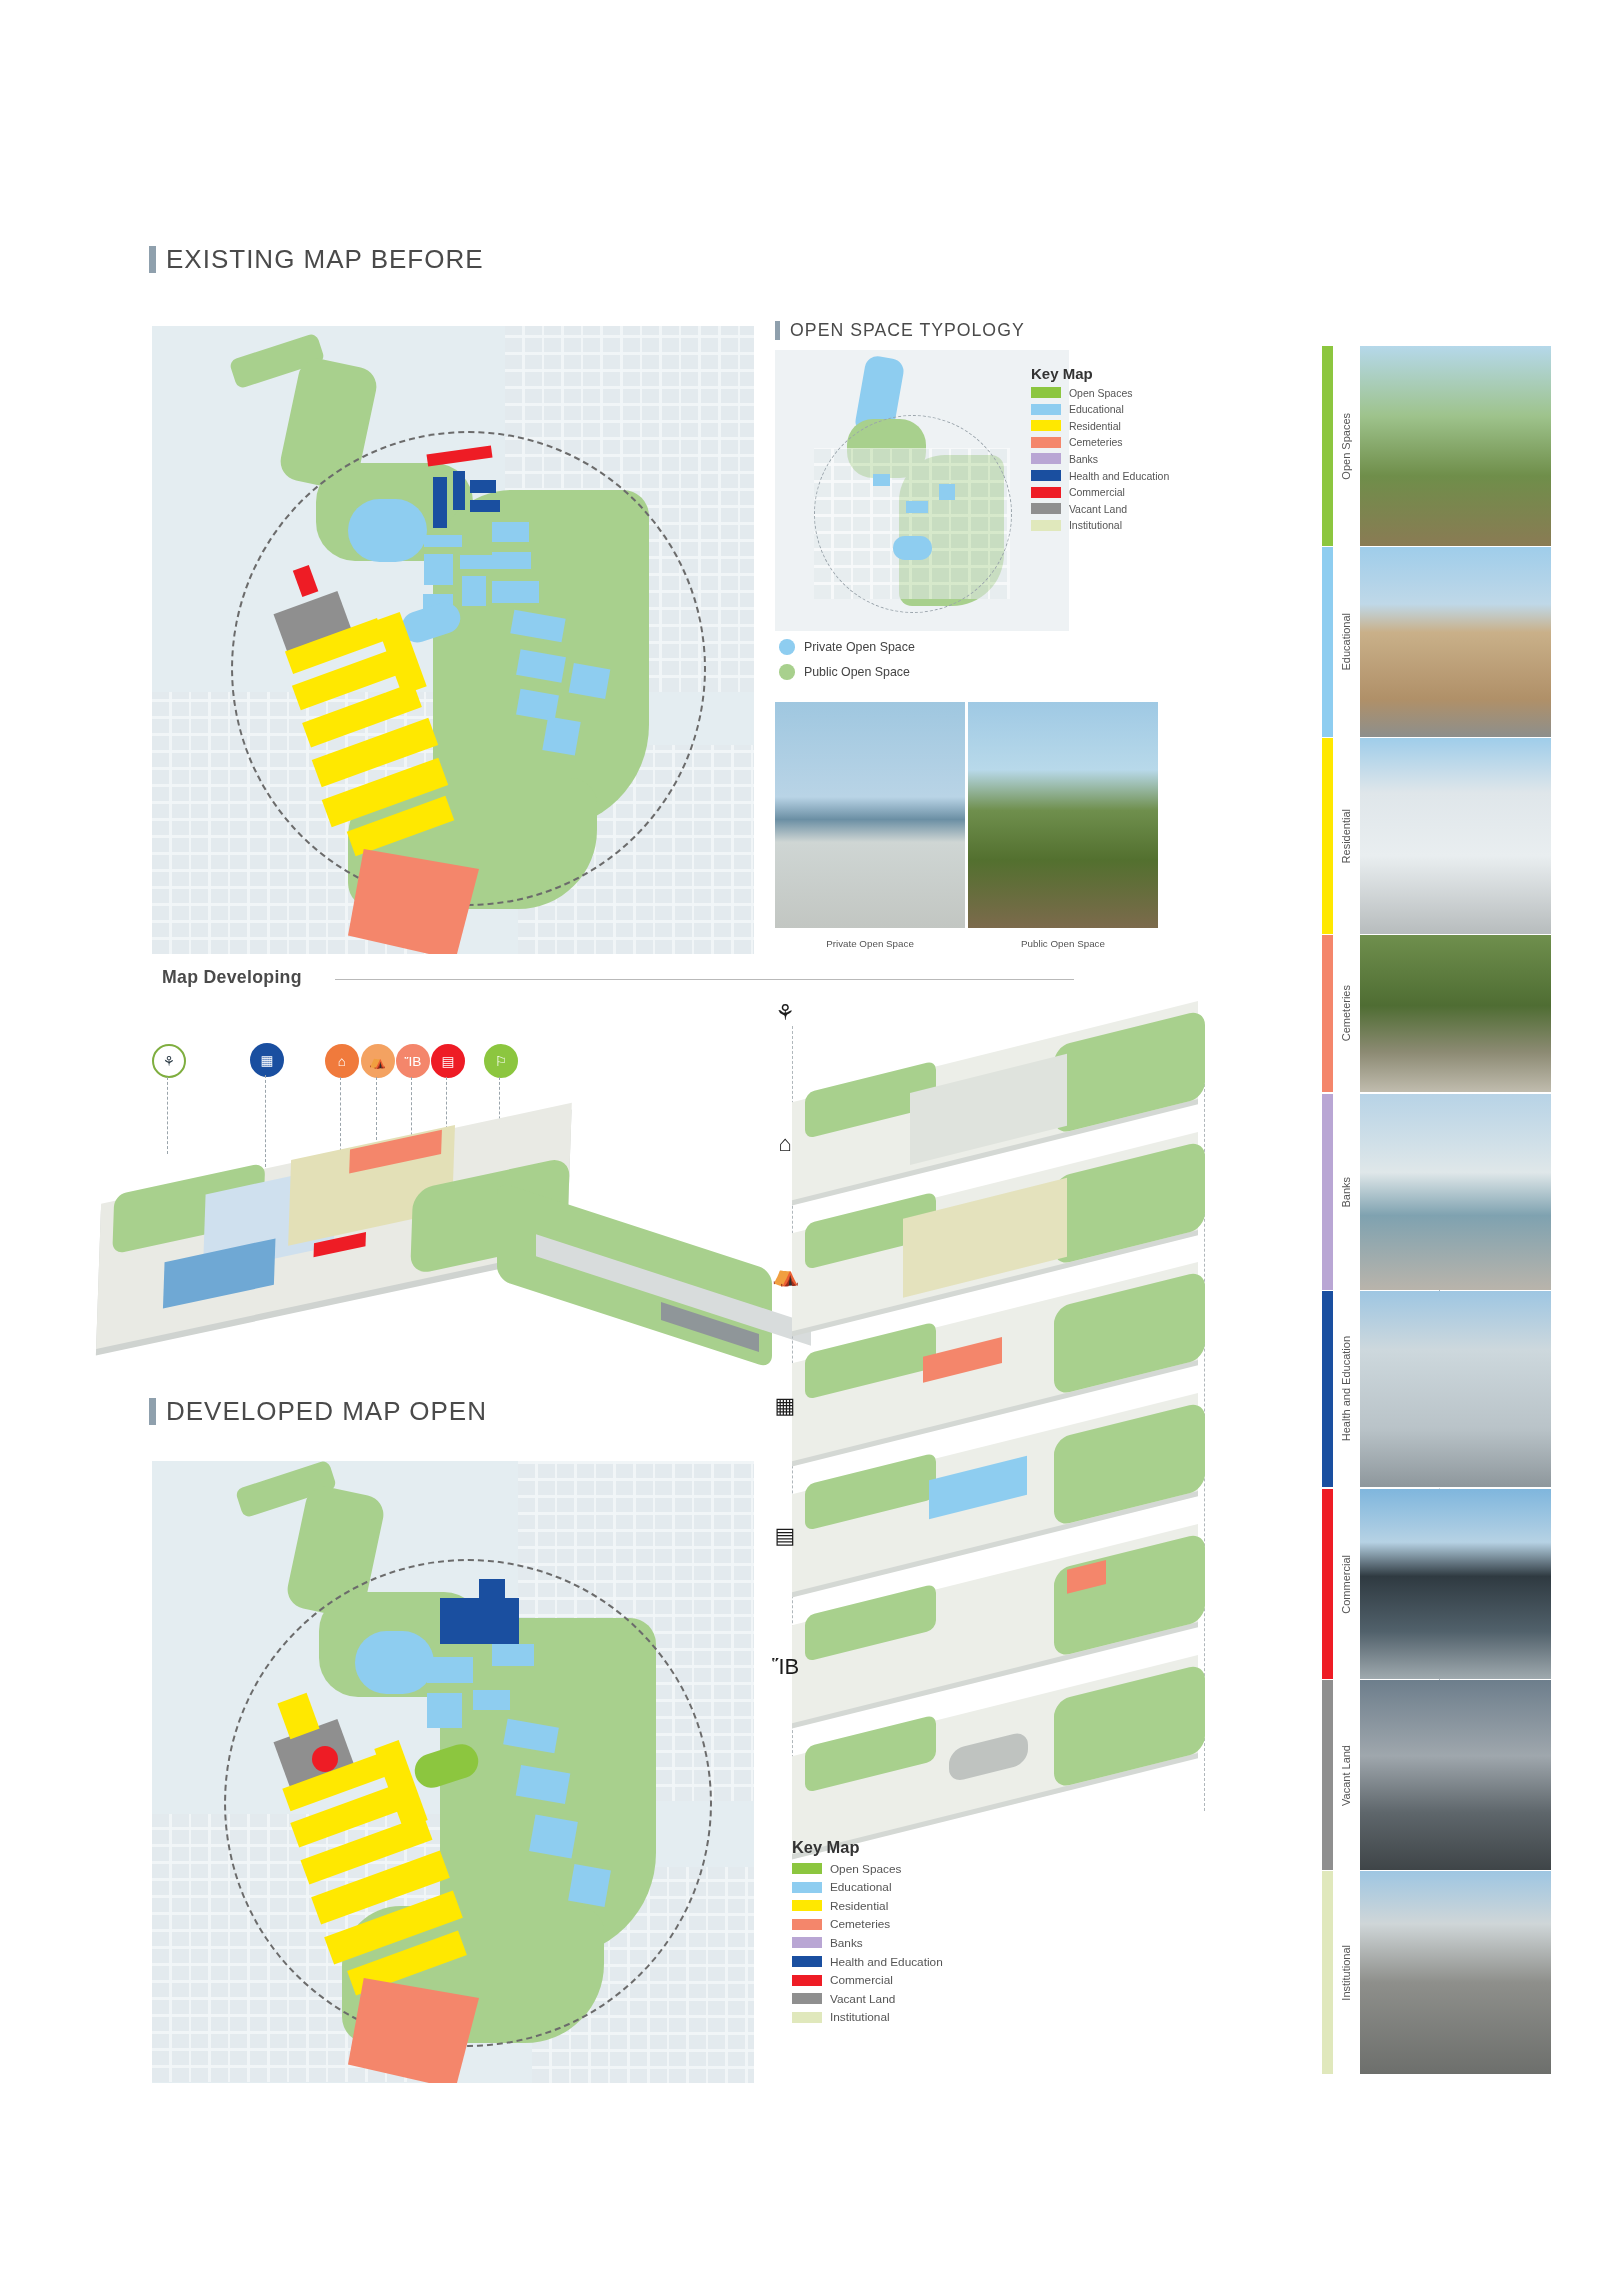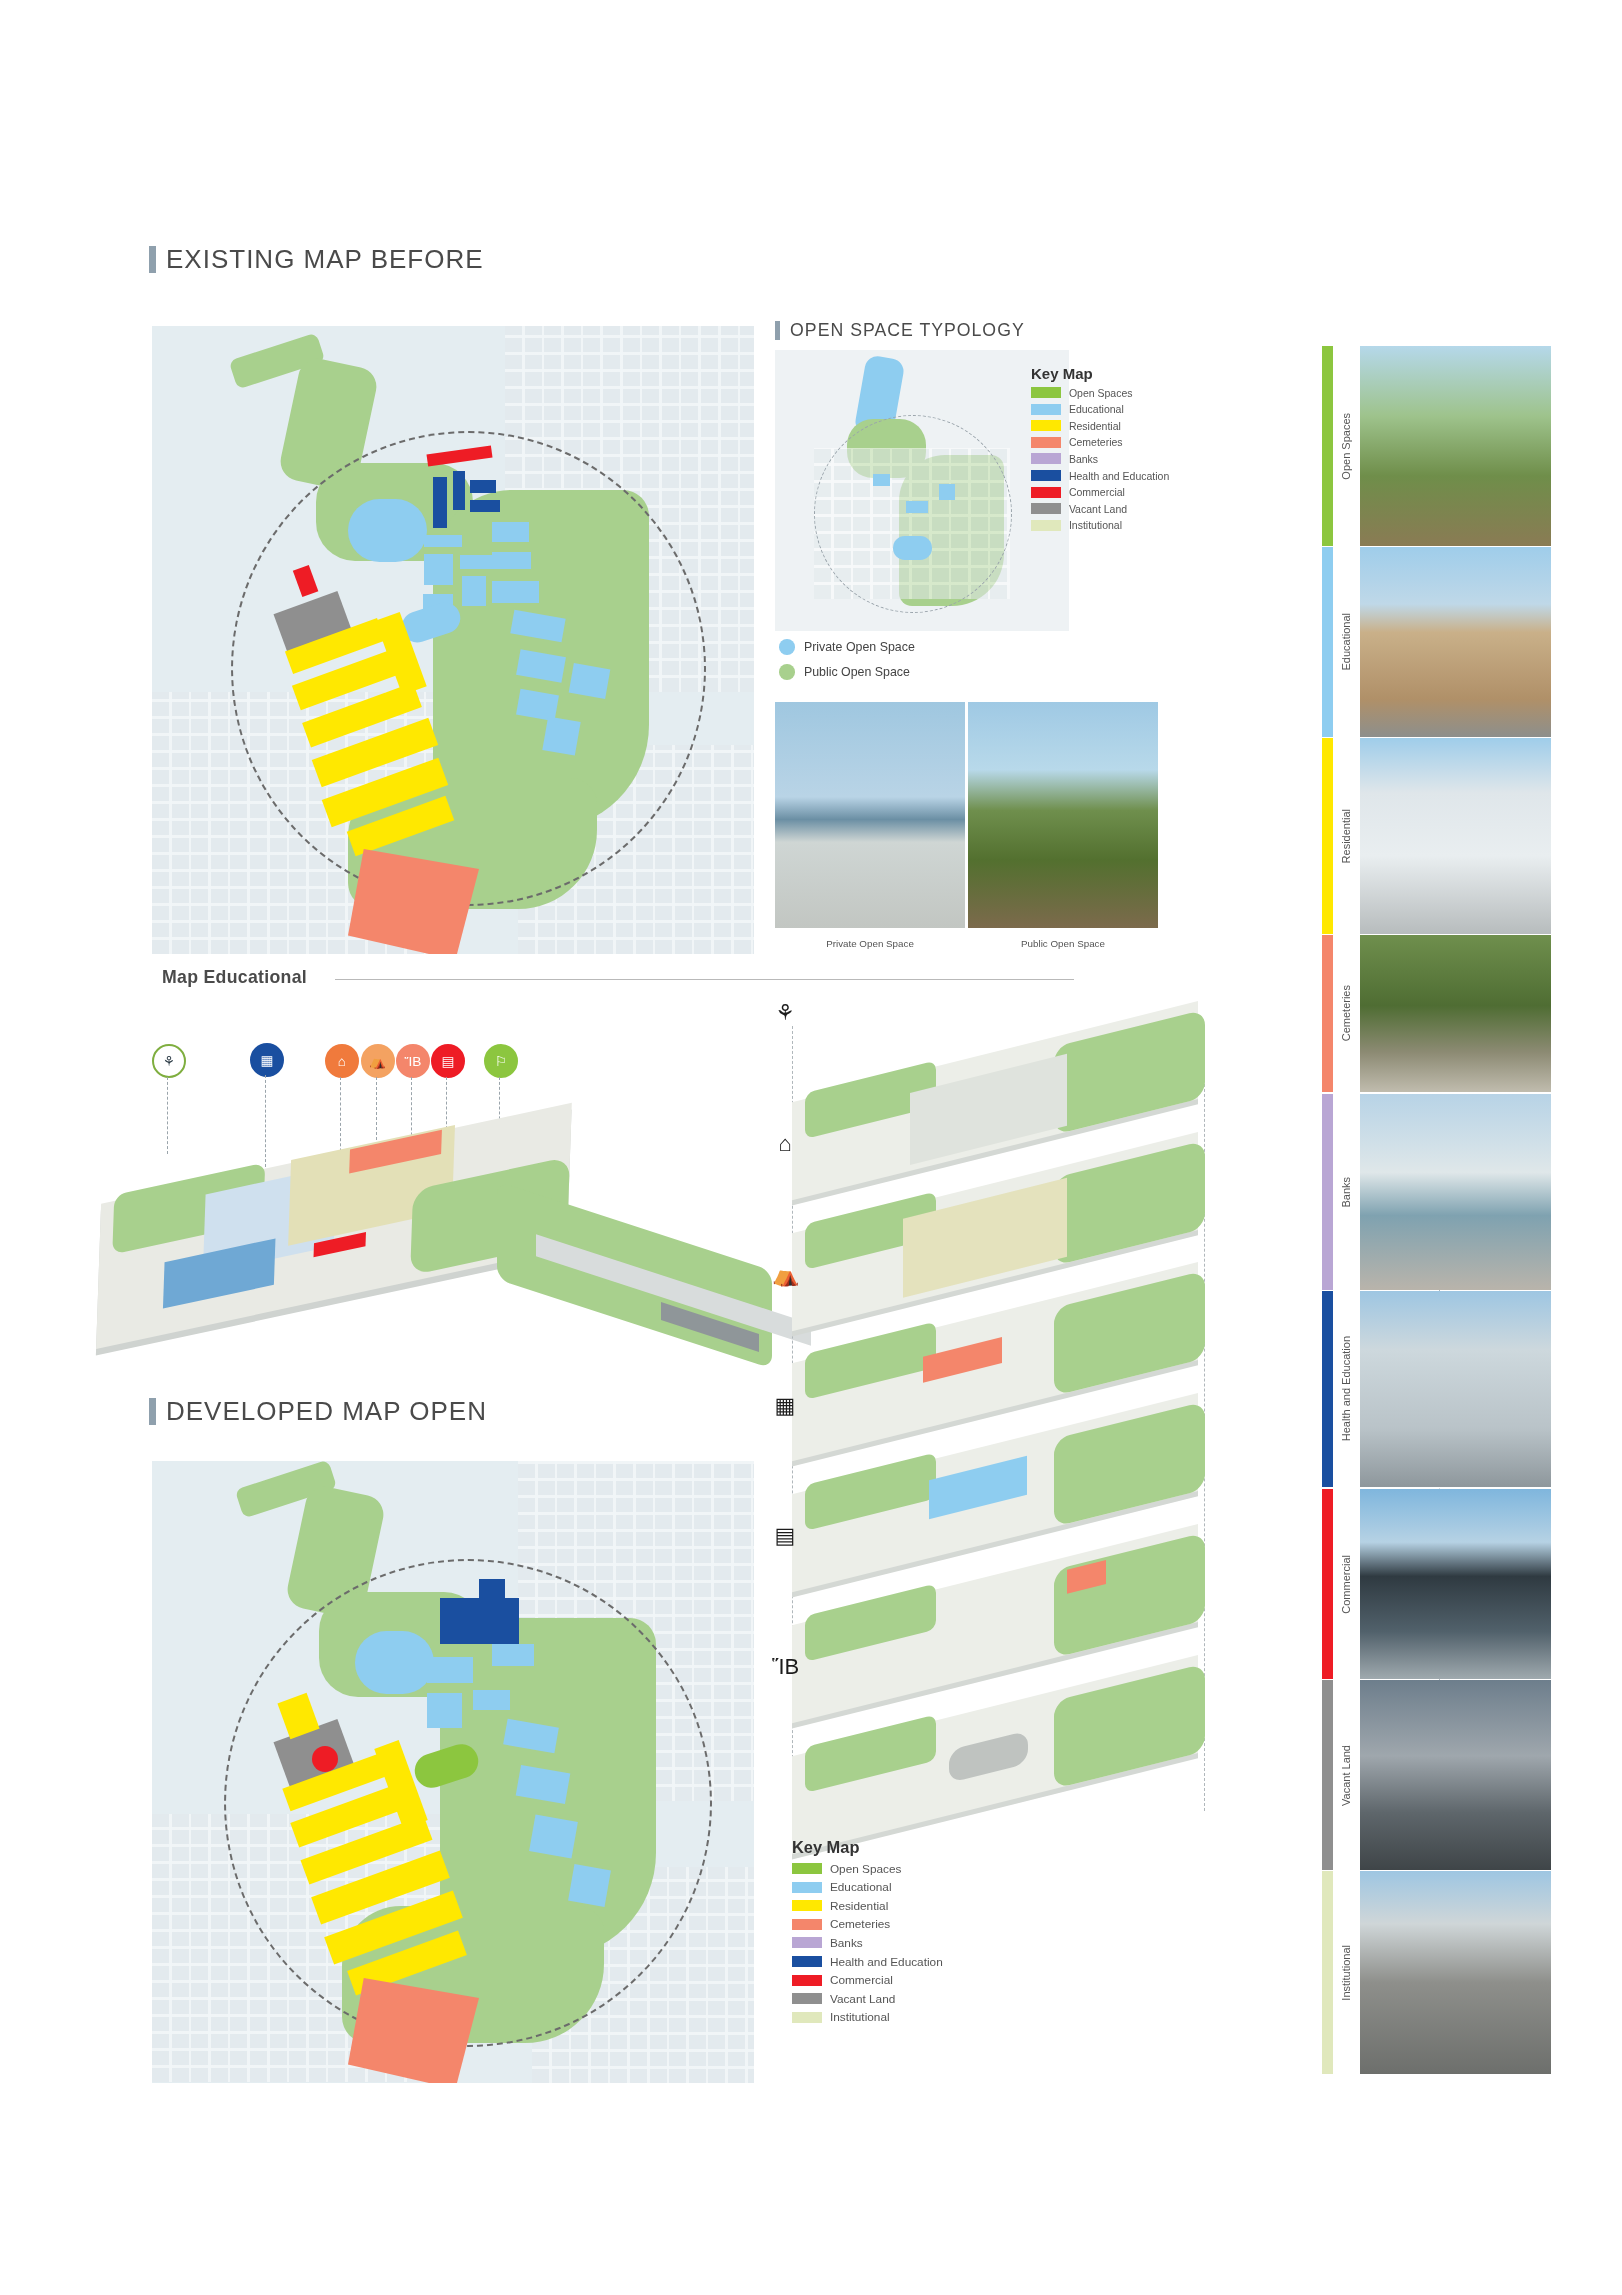--- a/index.html
+++ b/index.html
@@ -326,21 +326,21 @@
     </div>
   </div>
 
   <div class="photo" style="left:775px; top:654px; width:190px; height:226px;
        background:linear-gradient(#9fc7e0 0%, #b9d4e6 42%, #6b8fa4 52%, #cfd6d4 62%, #c2c6c2 100%);"></div>
   <div class="photo" style="left:968px; top:654px; width:190px; height:226px;
        background:linear-gradient(#9fc9e4 0%, #b8d9ea 30%, #6f8f4d 48%, #53702f 70%, #7c6a4c 100%);"></div>
   <div class="photo-cap" style="left:775px; top:890px; width:190px;">Private Open Space</div>
   <div class="photo-cap" style="left:968px; top:890px; width:190px;">Public Open Space</div>
 
-  <div class="sub-title" style="left:162px; top:919px;">Map Educational</div>
+  <div class="sub-title" style="left:162px; top:919px;">Map Developing</div>
   <div class="rule" style="left:335px; top:931px; width:739px;"></div>
 
   <div class="pin" style="left:152px; top:996px; border-color:#7fae3f;">
     <span>⚘</span>
   </div>
   <div class="pin" style="left:250px; top:995px; background:#1a4fa0; color:#fff; border-color:#1a4fa0;">
     <span>▦</span>
   </div>
   <div class="pin" style="left:325px; top:996px; background:#f07a3c; color:#fff; border-color:#f07a3c;">
     <span>⌂</span>

